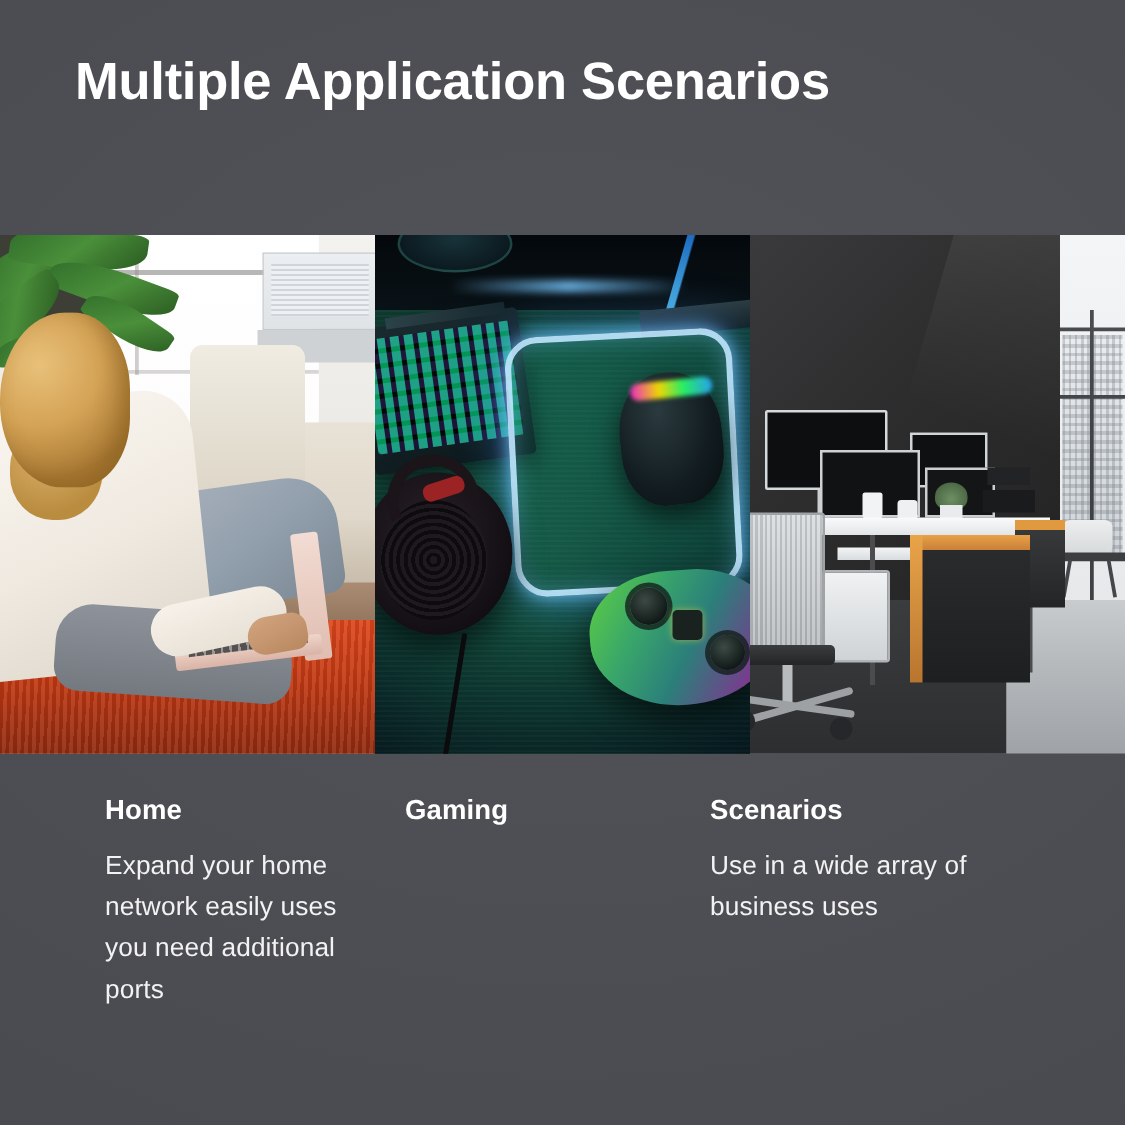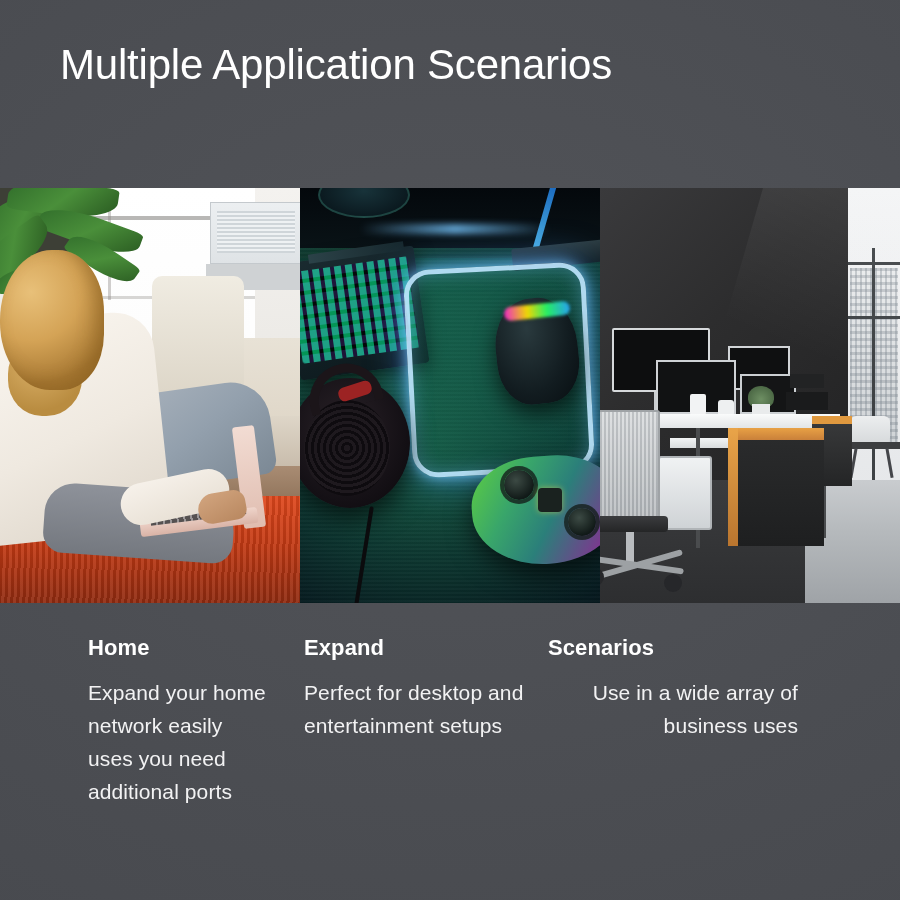--- a/index.html
+++ b/index.html
@@ -18,21 +18,21 @@
     background:
       radial-gradient(ellipse 120% 90% at 50% 40%, #525459 0%, #4b4d52 55%, #46484d 100%);
     overflow:hidden;
   }
 
   
   .page-title {
     position:absolute;
     left:60px; top:42px;
     font-size:42px;
-    font-weight:400;
+    font-weight:700;
     letter-spacing:-0.2px;
     color:#ffffff;
     line-height:1.1;
     white-space:nowrap;
   }
 
   
   .image-band {
     position:absolute;
     left:0; top:188px;
@@ -434,41 +434,41 @@
   .b-sofa { left:250px; top:228px; width:40px; height:28px; background:linear-gradient(180deg,#eceeef,#d6d9db); border-radius:6px; }
 
   
   .captions {
     position:absolute;
     left:0; top:636px;
     width:900px;
     display:flex;
   }
   .caption-col { position:relative; }
-  .caption-col.c1 { width:272px; padding-left:88px; }
+  .caption-col.c1 { width:272px; padding-left:64px;margin-left:20px; }
   .caption-col.c2 { width:272px; padding-left:32px; }
   .caption-col.c3 { width:296px; padding-left:4px; }
 
   .caption-heading {
     font-size:22px;
     font-weight:700;
     color:#ffffff;
     line-height:1.1;
     margin-bottom:16px;
     letter-spacing:0.1px;
   }
   .caption-body {
     font-size:21px;
     font-weight:300;
     color:#f2f2f3;
     line-height:33px;
     letter-spacing:0.1px;
     max-width:232px;
   }
-  .caption-col.c3 .caption-body { max-width:250px;text-align:right; }
+  .caption-col.c3 .caption-body { max-width:250px; }
 </style>
 </head>
 <body>
 
 <div class="page">
 
   <h1 class="page-title">Multiple Application Scenarios</h1>
 
   <div class="image-band">
 
@@ -579,22 +579,21 @@
   </div>
 
   <div class="captions">
 
     <div class="caption-col c1">
       <div class="caption-heading">Home</div>
       <div class="caption-body">Expand your home network easily uses you need additional ports</div>
     </div>
 
     <div class="caption-col c2">
-      <div class="caption-heading">Expand</div>
-      <div class="caption-body">Perfect for desktop and entertainment setups</div>
+      <div class="caption-heading">Gaming</div>
     </div>
 
     <div class="caption-col c3">
       <div class="caption-heading">Scenarios</div>
       <div class="caption-body">Use in a wide array of business uses</div>
     </div>
 
   </div>
 
 </div>

